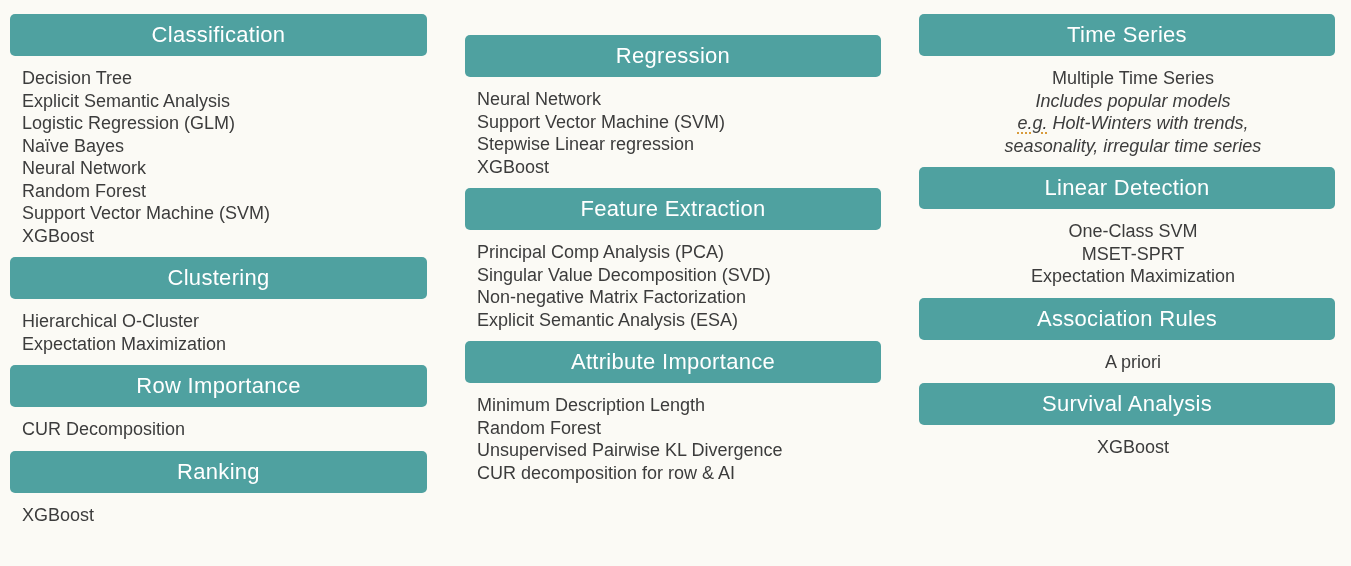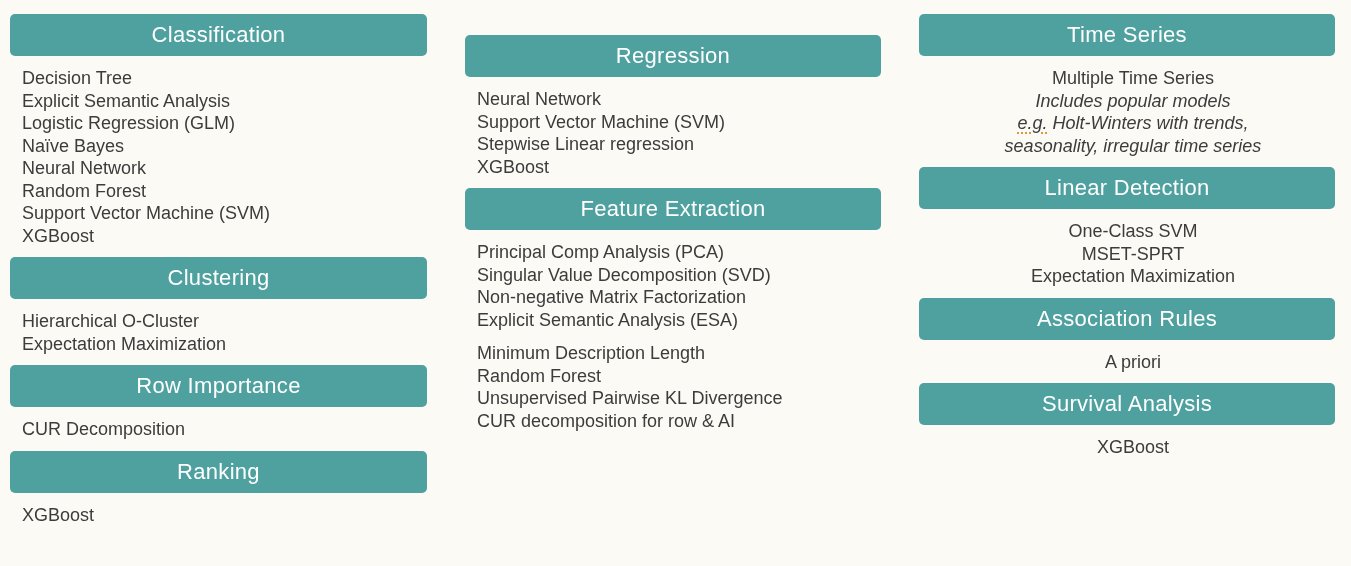--- a/index.html
+++ b/index.html
@@ -84,20 +84,21 @@
       <li>Stepwise Linear regression</li>
       <li>XGBoost</li>
     </ul>
     <div class="hdr">Feature Extraction</div>
     <ul class="items">
       <li>Principal Comp Analysis (PCA)</li>
       <li>Singular Value Decomposition (SVD)</li>
       <li>Non-negative Matrix Factorization</li>
       <li>Explicit Semantic Analysis (ESA)</li>
     </ul>
+    <div class="hdr">Attribute Importance</div>
     <ul class="items">
       <li>Minimum Description Length</li>
       <li>Random Forest</li>
       <li>Unsupervised Pairwise KL Divergence</li>
       <li>CUR decomposition for row &amp; AI</li>
     </ul>
   </div>
 
   <div class="col col-3">
     <div class="hdr">Time Series</div>

